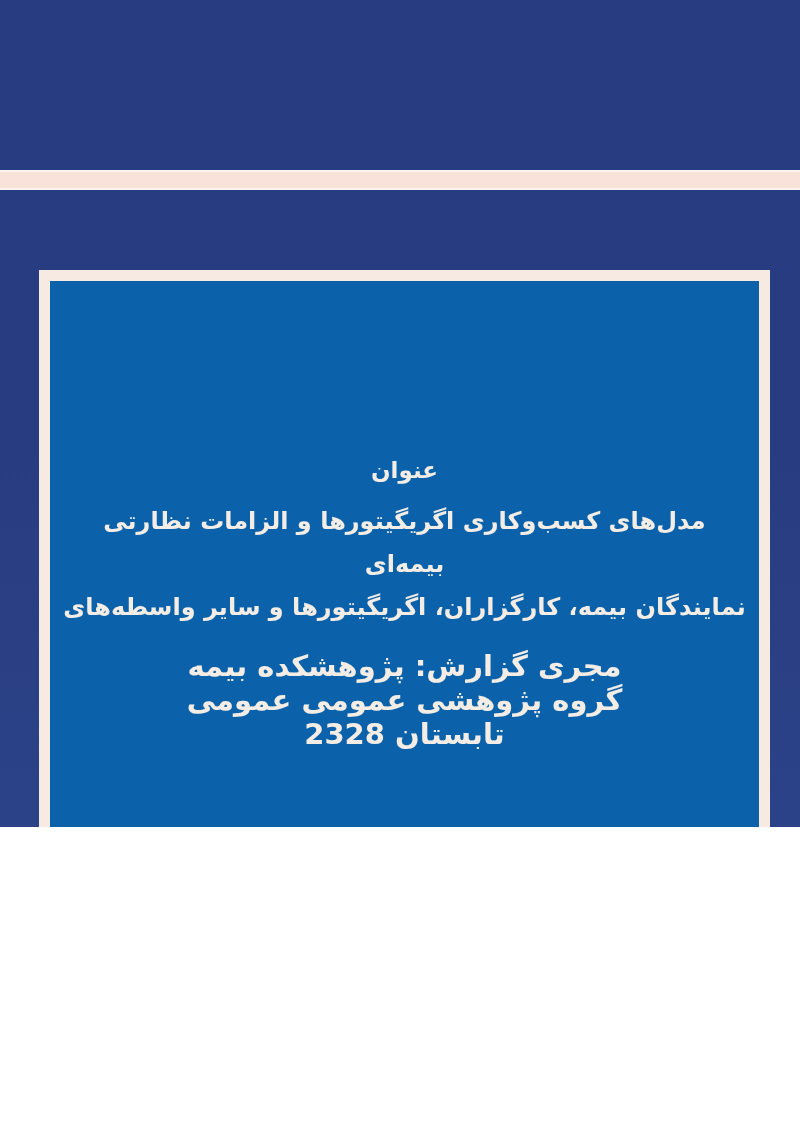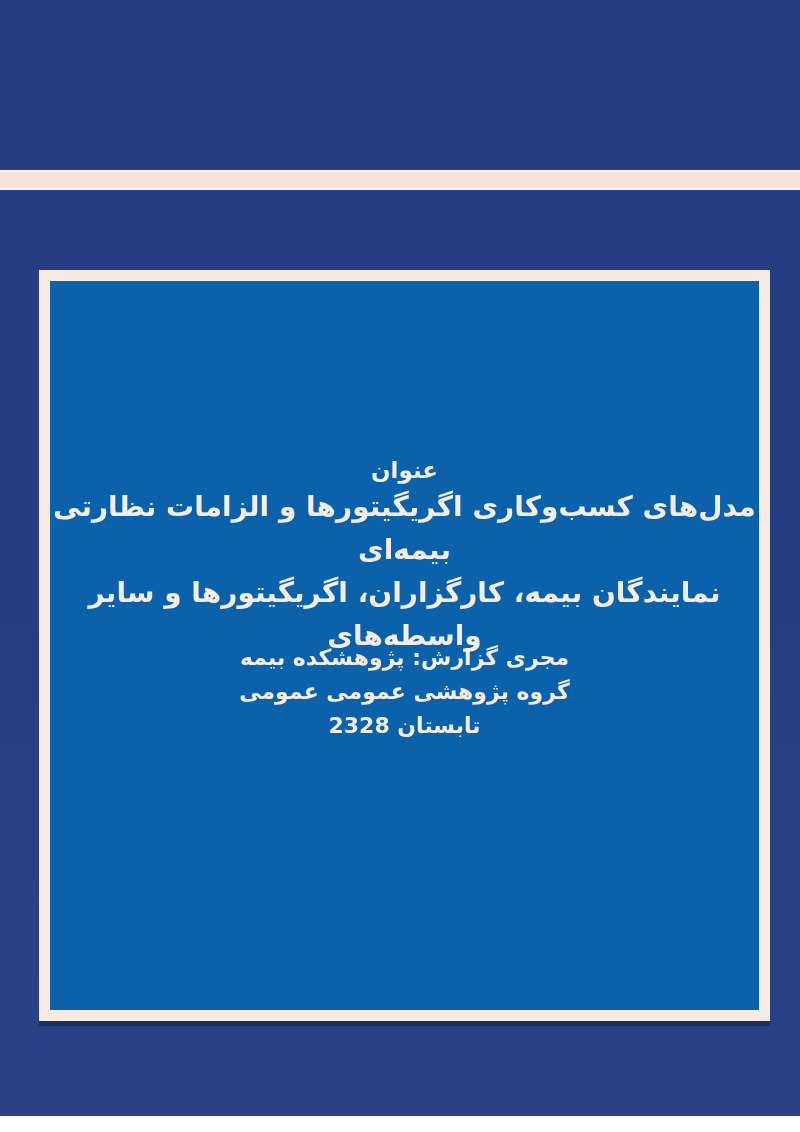--- a/index.html
+++ b/index.html
@@ -13,21 +13,21 @@
     --panel-shadow: rgba(16,24,58,0.45);
   }
   * { margin: 0; padding: 0; box-sizing: border-box; }
   html, body {
     width: 800px;
     font-family: "DejaVu Sans", sans-serif;
   }
   .page {
     position: relative;
     width: 800px;
-    height: 1116px;
+    height: 827px;
     overflow: hidden;
     background: linear-gradient(180deg, var(--background-navy) 0%, var(--background-navy) 55%, var(--background-navy-light) 100%);
   }
   .stripe {
     position: absolute;
     left: 0;
     top: 170px;
     width: 100%;
     height: 20px;
     background: var(--stripe-pink);
@@ -51,27 +51,27 @@
     text-align: center;
     color: var(--text-warm-white);
     font-weight: bold;
   }
   .section-label {
     top: 172px;
     font-size: 23px;
     line-height: 34px;
   }
   .title-block {
-    top: 204px;
-    font-size: 28px;
+    top: 219px;
+    font-size: 24px;
     line-height: 43px;
   }
   .meta-block {
-    top: 360px;
-    font-size: 22px;
+    top: 368px;
+    font-size: 29px;
     line-height: 34px;
   }
   .report-number {
     top: 640px;
     font-size: 23px;
     line-height: 34px;
   }
 </style>
 </head>
 <body>

